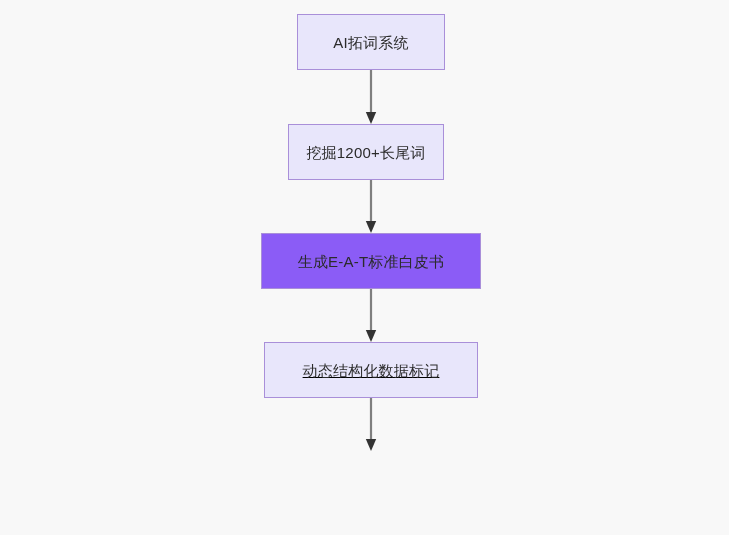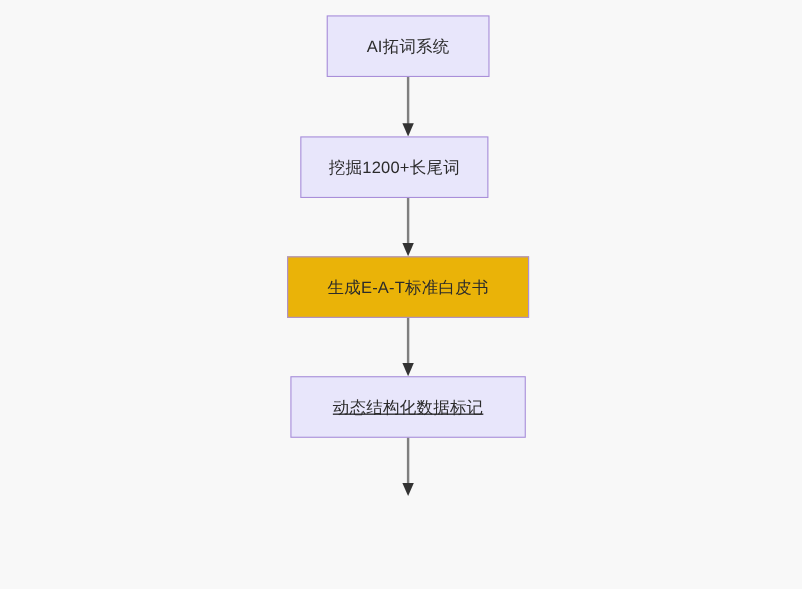--- a/index.html
+++ b/index.html
@@ -55,32 +55,32 @@
     <span class="node-label" style="color: rgb(43, 43, 43);">AI拓词系统</span>
   </div>
 
   <div class="connector" style="left: 365px; top: 70px; height: 54px;">
     <svg width="12" height="54" viewBox="0 0 12 54">
       <line x1="6" y1="0" x2="6" y2="44" stroke="#7f7f7f" stroke-width="2.2"></line>
       <polygon points="6,54 0.8,42 11.2,42" fill="#333333"></polygon>
     </svg>
   </div>
 
-  <div class="node" style="left: 273px; top: 124px; width: 171px; background: rgb(232, 230, 251); border-color: rgb(169, 143, 217);">
+  <div class="node" style="left: 288px; top: 124px; width: 156px; background: rgb(232, 230, 251); border-color: rgb(169, 143, 217);">
     <span class="node-label" style="color: rgb(43, 43, 43);">挖掘1200+长尾词</span>
   </div>
 
   <div class="connector" style="left: 365px; top: 180px; height: 53px;">
     <svg width="12" height="53" viewBox="0 0 12 53">
       <line x1="6" y1="0" x2="6" y2="43" stroke="#7f7f7f" stroke-width="2.2"></line>
       <polygon points="6,53 0.8,41 11.2,41" fill="#333333"></polygon>
     </svg>
   </div>
 
-  <div class="node" style="left: 261px; top: 233px; width: 220px; background: #eab308; border-color: rgb(169, 143, 217);">
+  <div class="node" style="left: 261px; top: 233px; width: 220px; background: #8b5cf6; border-color: rgb(169, 143, 217);">
     <span class="node-label" style="color: rgb(43, 43, 43);">生成E-A-T标准白皮书</span>
   </div>
 
   <div class="connector" style="left: 365px; top: 289px; height: 53px;">
     <svg width="12" height="53" viewBox="0 0 12 53">
       <line x1="6" y1="0" x2="6" y2="43" stroke="#7f7f7f" stroke-width="2.2"></line>
       <polygon points="6,53 0.8,41 11.2,41" fill="#333333"></polygon>
     </svg>
   </div>
 

